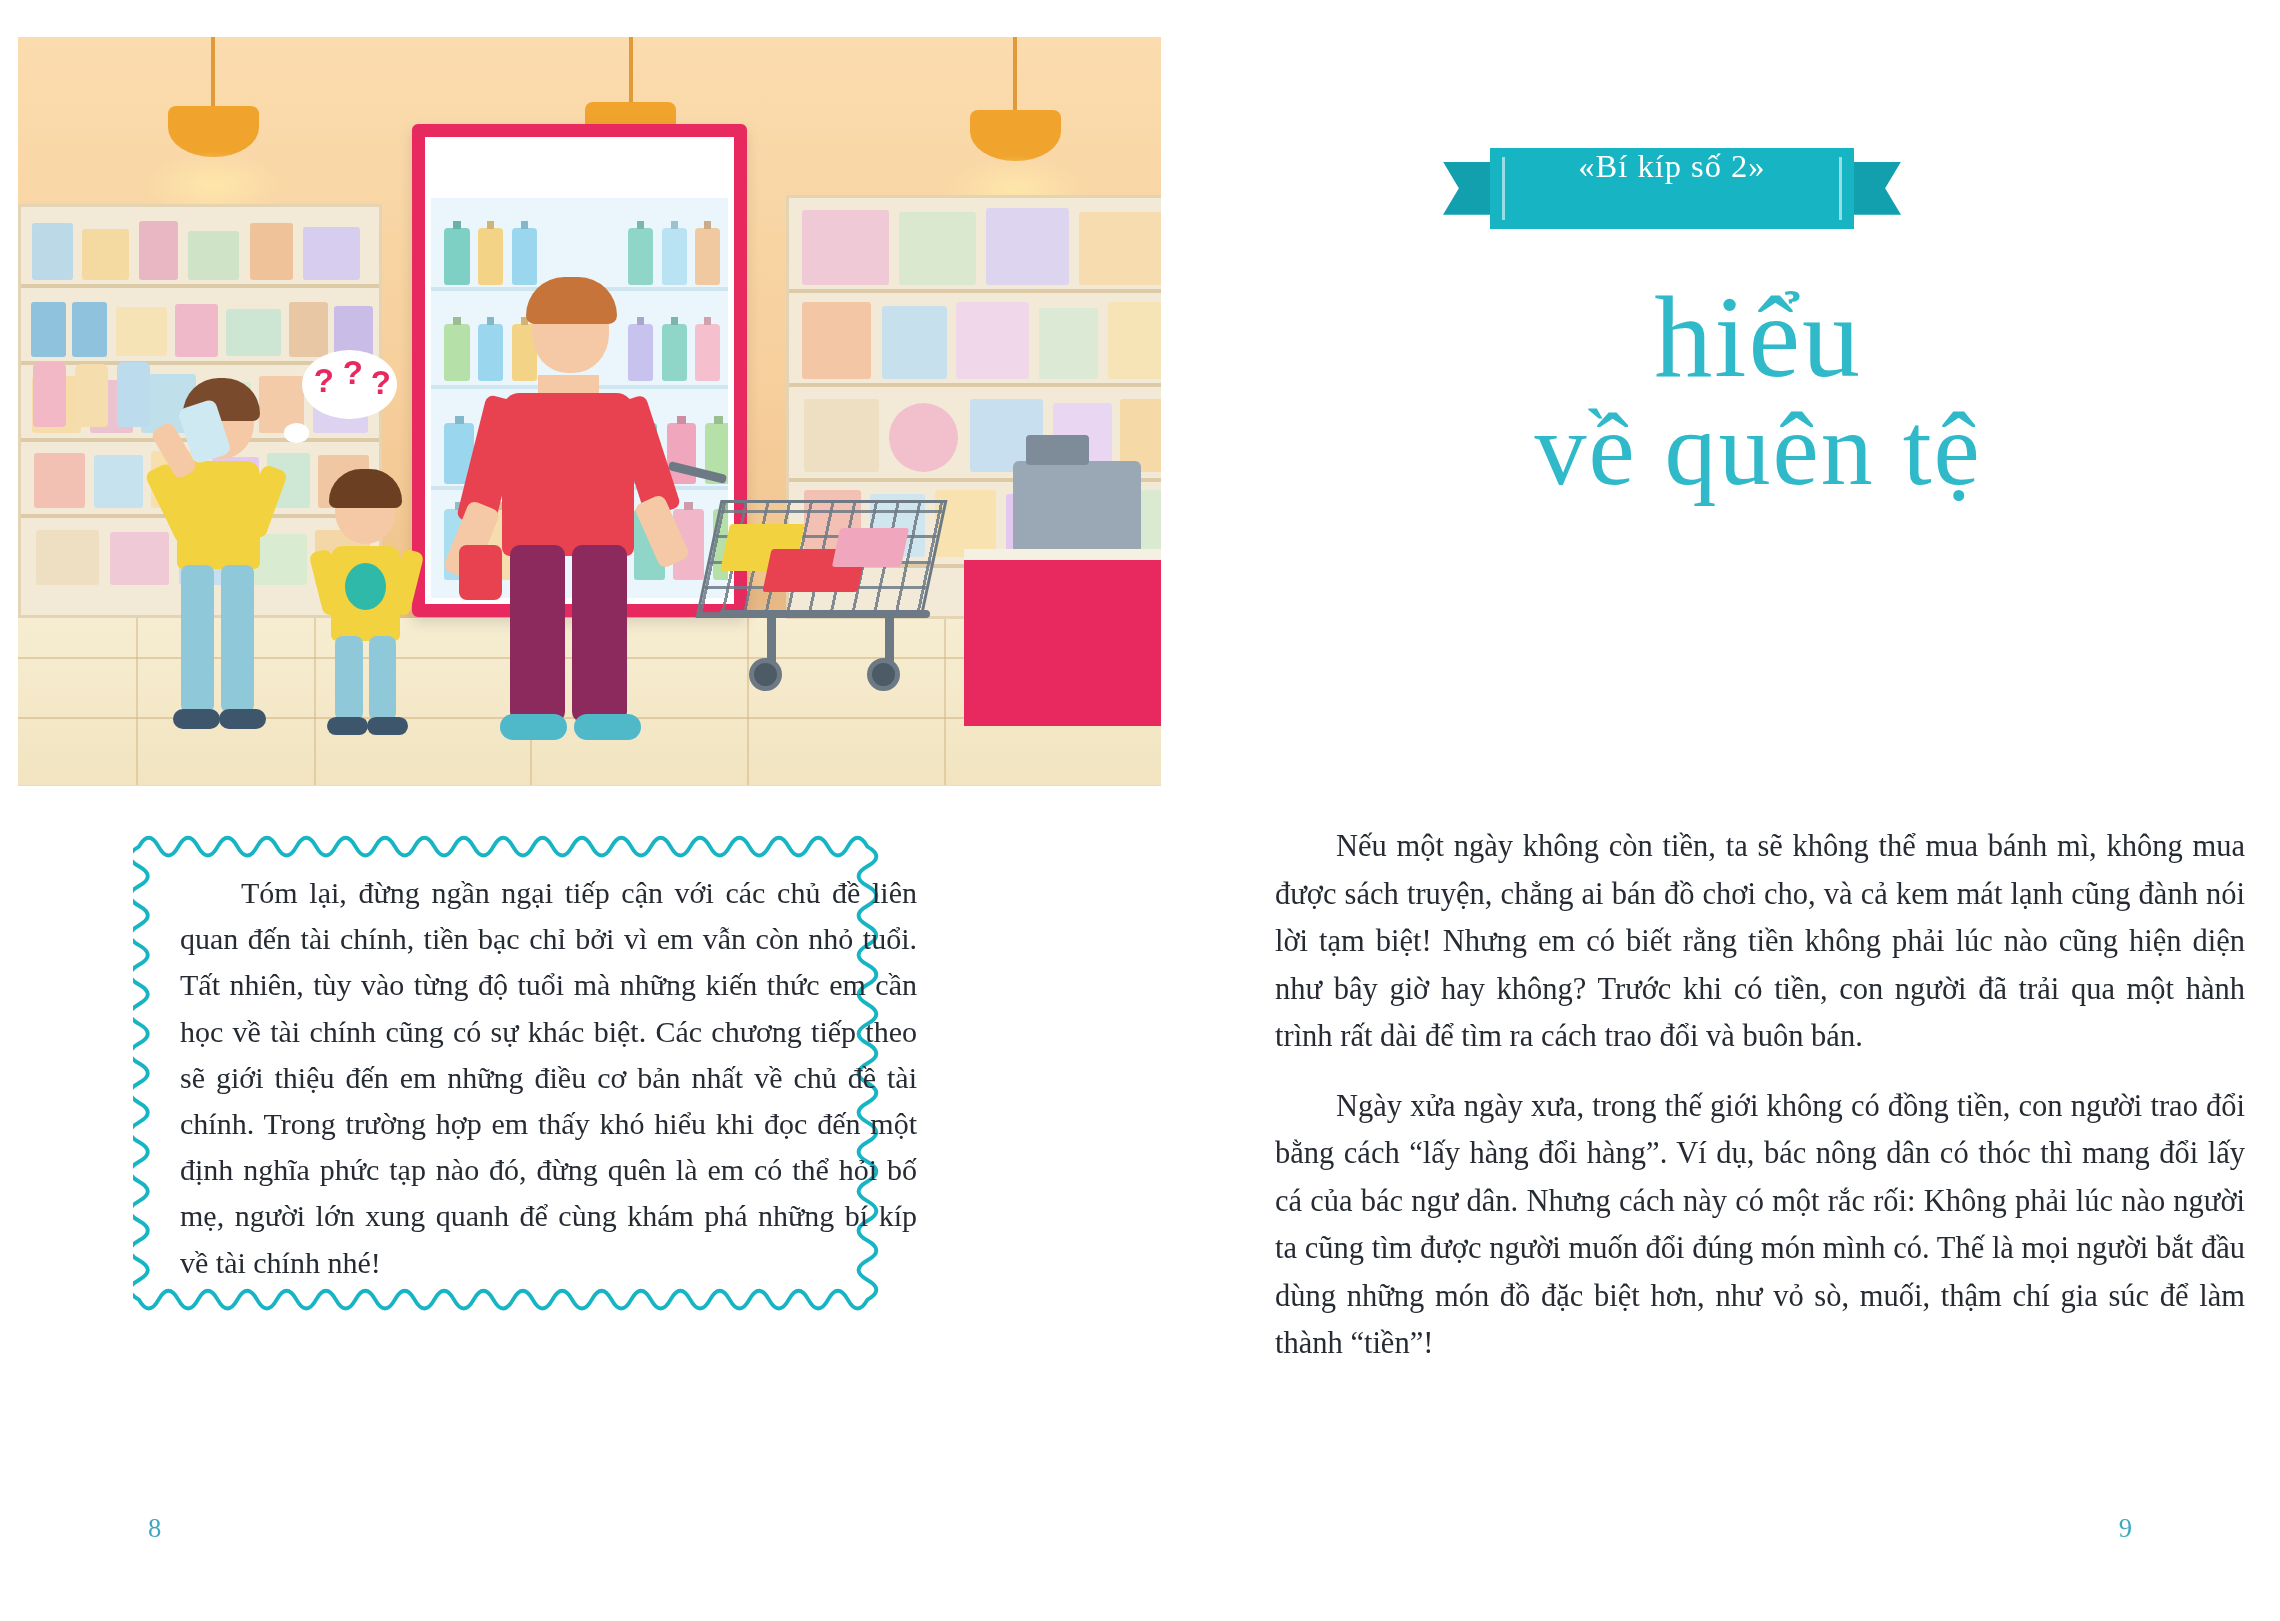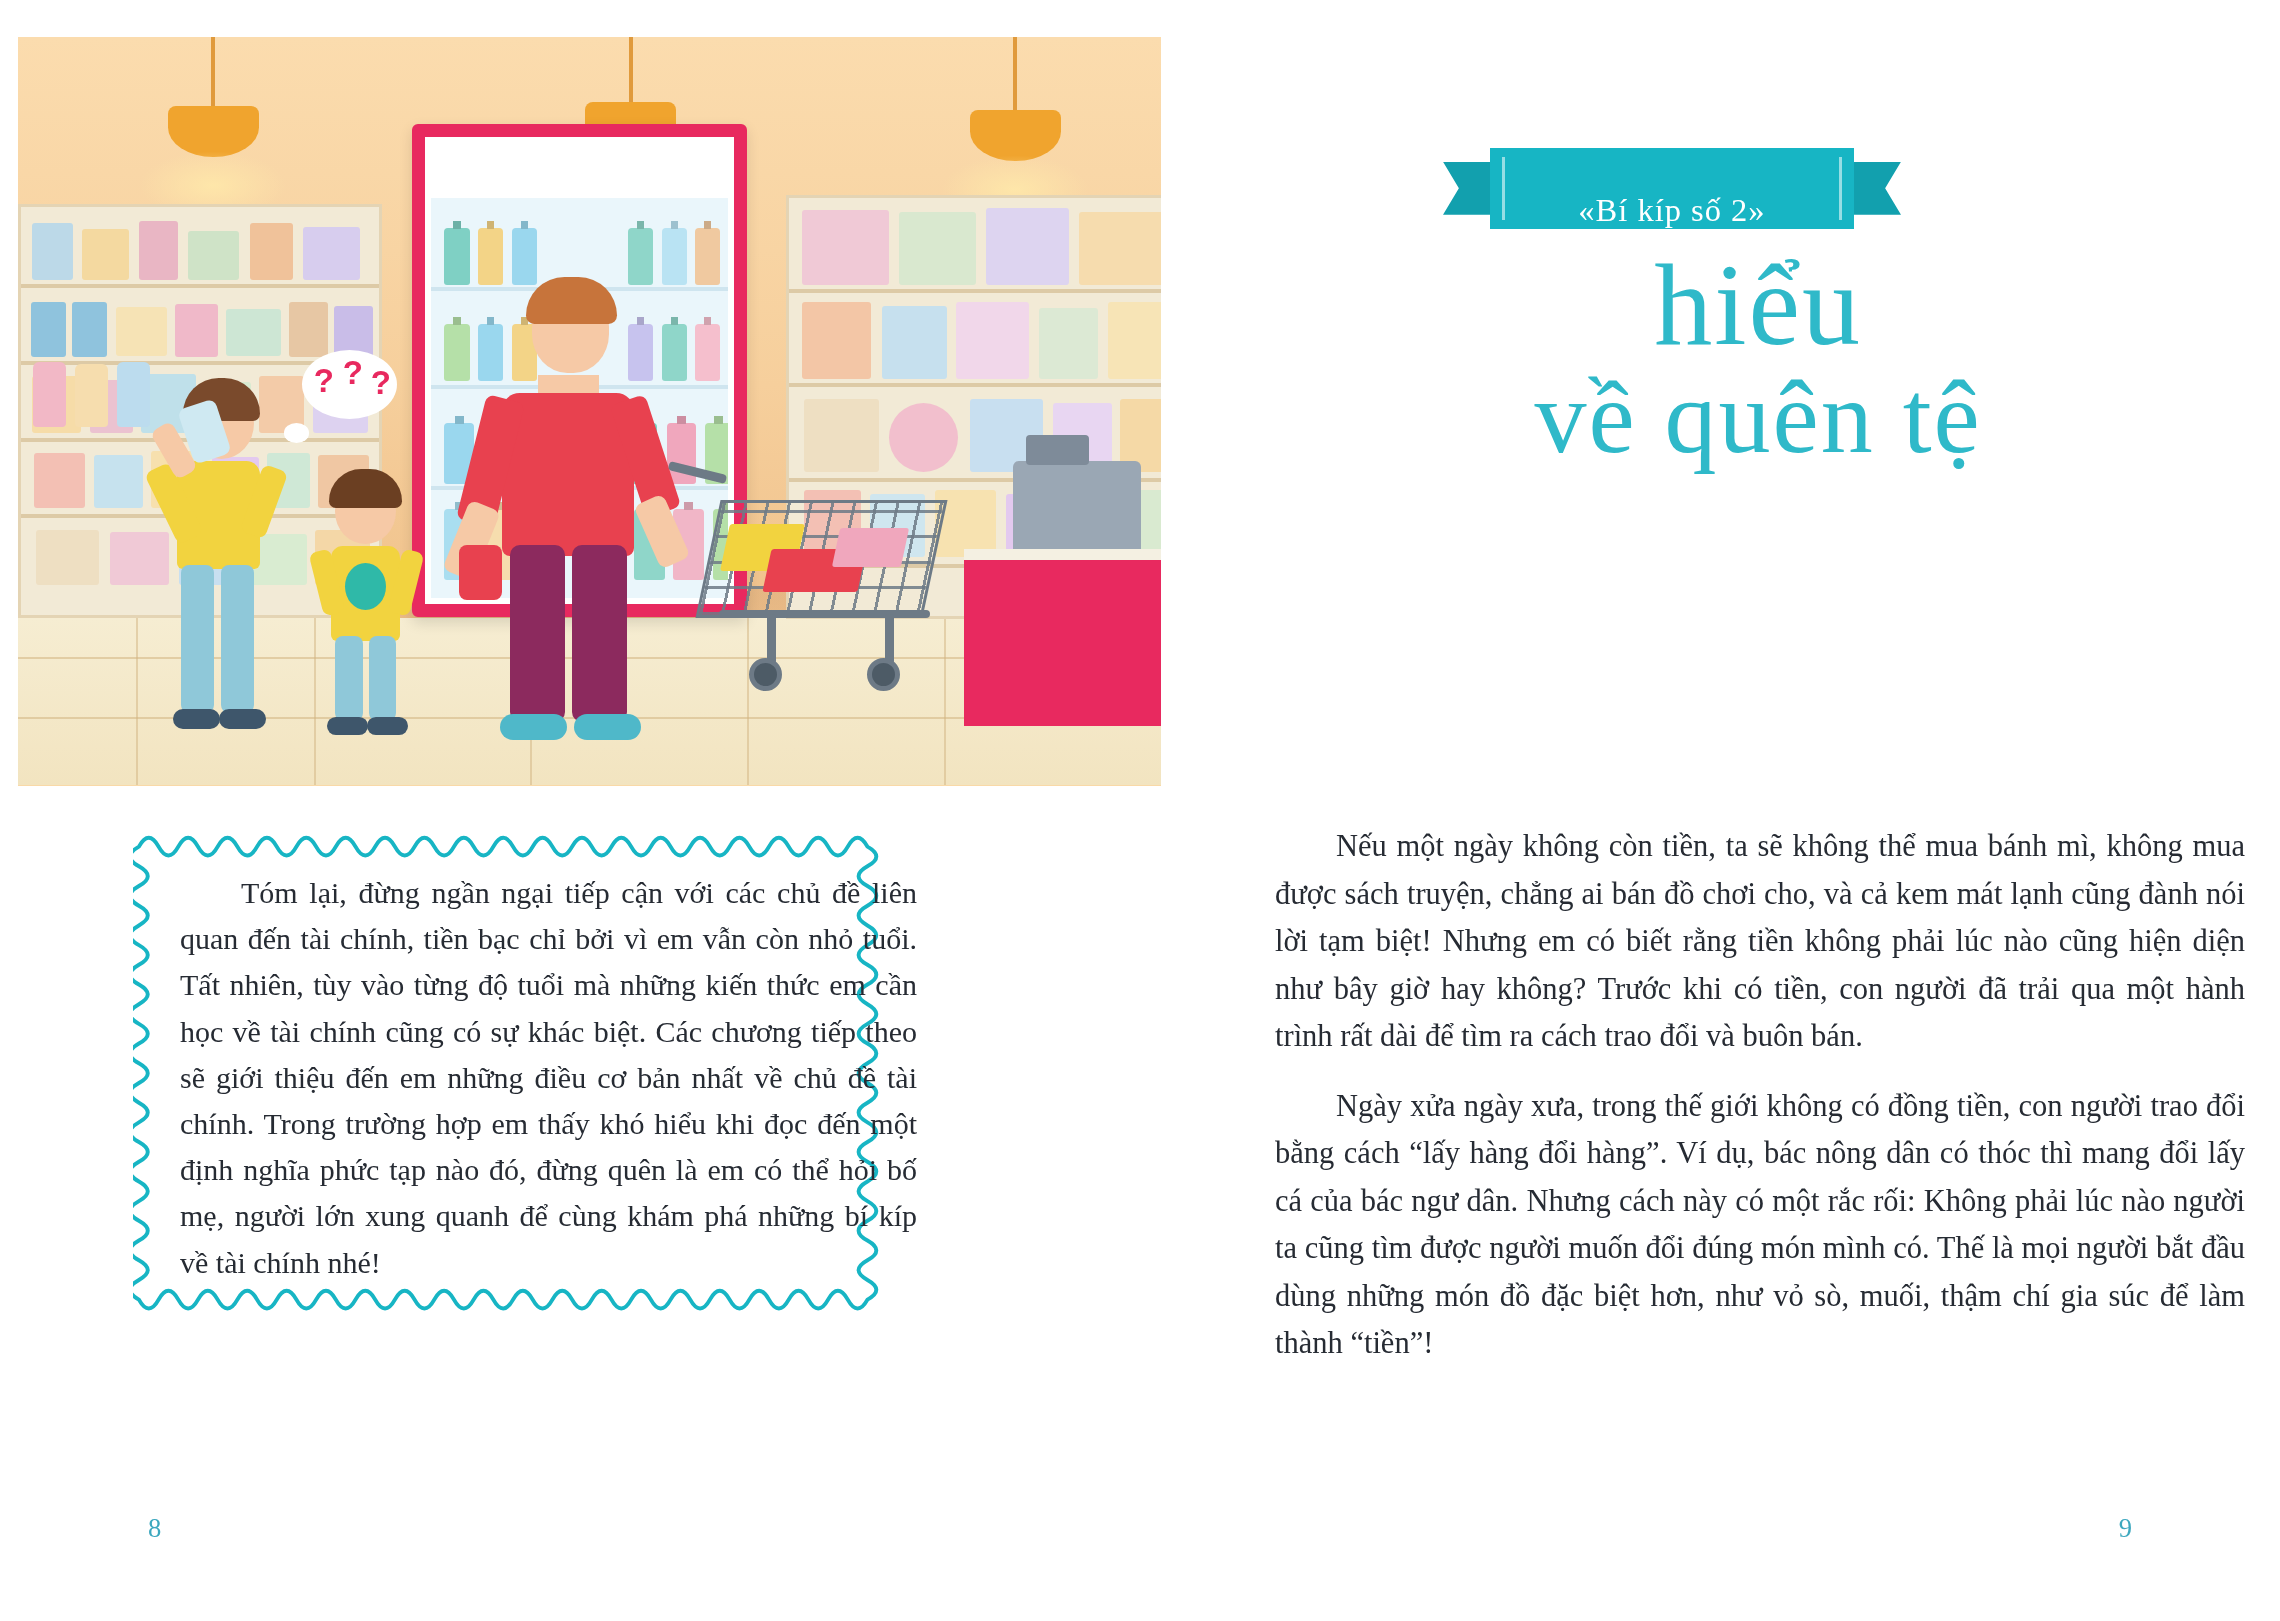--- a/index.html
+++ b/index.html
@@ -162,21 +162,21 @@
   .para.indent { text-indent: 61px; }
 
   
   .ribbon {
     position:absolute; left:212px; top:148px; width:458px; height:95px;
   }
   .ribbon-body{
     position:absolute; left:47px; top:0; width:364px; height:81px;
     background:#17b5c4;
     box-shadow: inset 0 0 0 3.9px rgba(255,255,255,.0);
-    display:flex; align-items:flex-end; justify-content:center;
+    display:flex; align-items:flex-start; justify-content:center;
   }
   .ribbon-body:before, .ribbon-body:after{
     content:""; position:absolute; top:8.9px; height:63px; width:3px;
     background:rgba(255,255,255,.55);
   }
   .ribbon-body:before{ left:11.8px; }
   .ribbon-body:after{ right:11.8px; }
   .ribbon-title{
     font-family:"Liberation Serif", serif;
     font-size:32.5px; color:#ffffff; letter-spacing:1px; position:relative; z-index:2;
@@ -188,21 +188,21 @@
   .ribbon-tail.r{ right:0; clip-path: polygon(0 0, 100% 0, 74% 50%, 100% 100%, 0 100%); }
 
   .bigtitle {
     position:absolute; left:29.6px; top:246px; width:995px;
     text-align:center;
     color:#2fb9c9;
     font-family:"Liberation Serif", serif;
     line-height:1.02;
   }
   .bigtitle .l1 { font-size:116px; letter-spacing:2px; }
-  .bigtitle .l2 { font-size:116px; letter-spacing:2px; }
+  .bigtitle .l2 { font-size:116px; letter-spacing:2px;margin-top:32px; }
   .bigtitle .l3 { font-size:104px; letter-spacing:2px; }
 
   .bodycol {
     position:absolute; left:44px; top:823px; width:970px;
   }
   .bodycol .para { font-size: 30.5px; line-height:1.56; }
   .bodycol .para + .para { margin-top: 21.7px; }
 
   .folio {
     position:absolute; bottom:77px; font-family:"Liberation Serif", serif;

